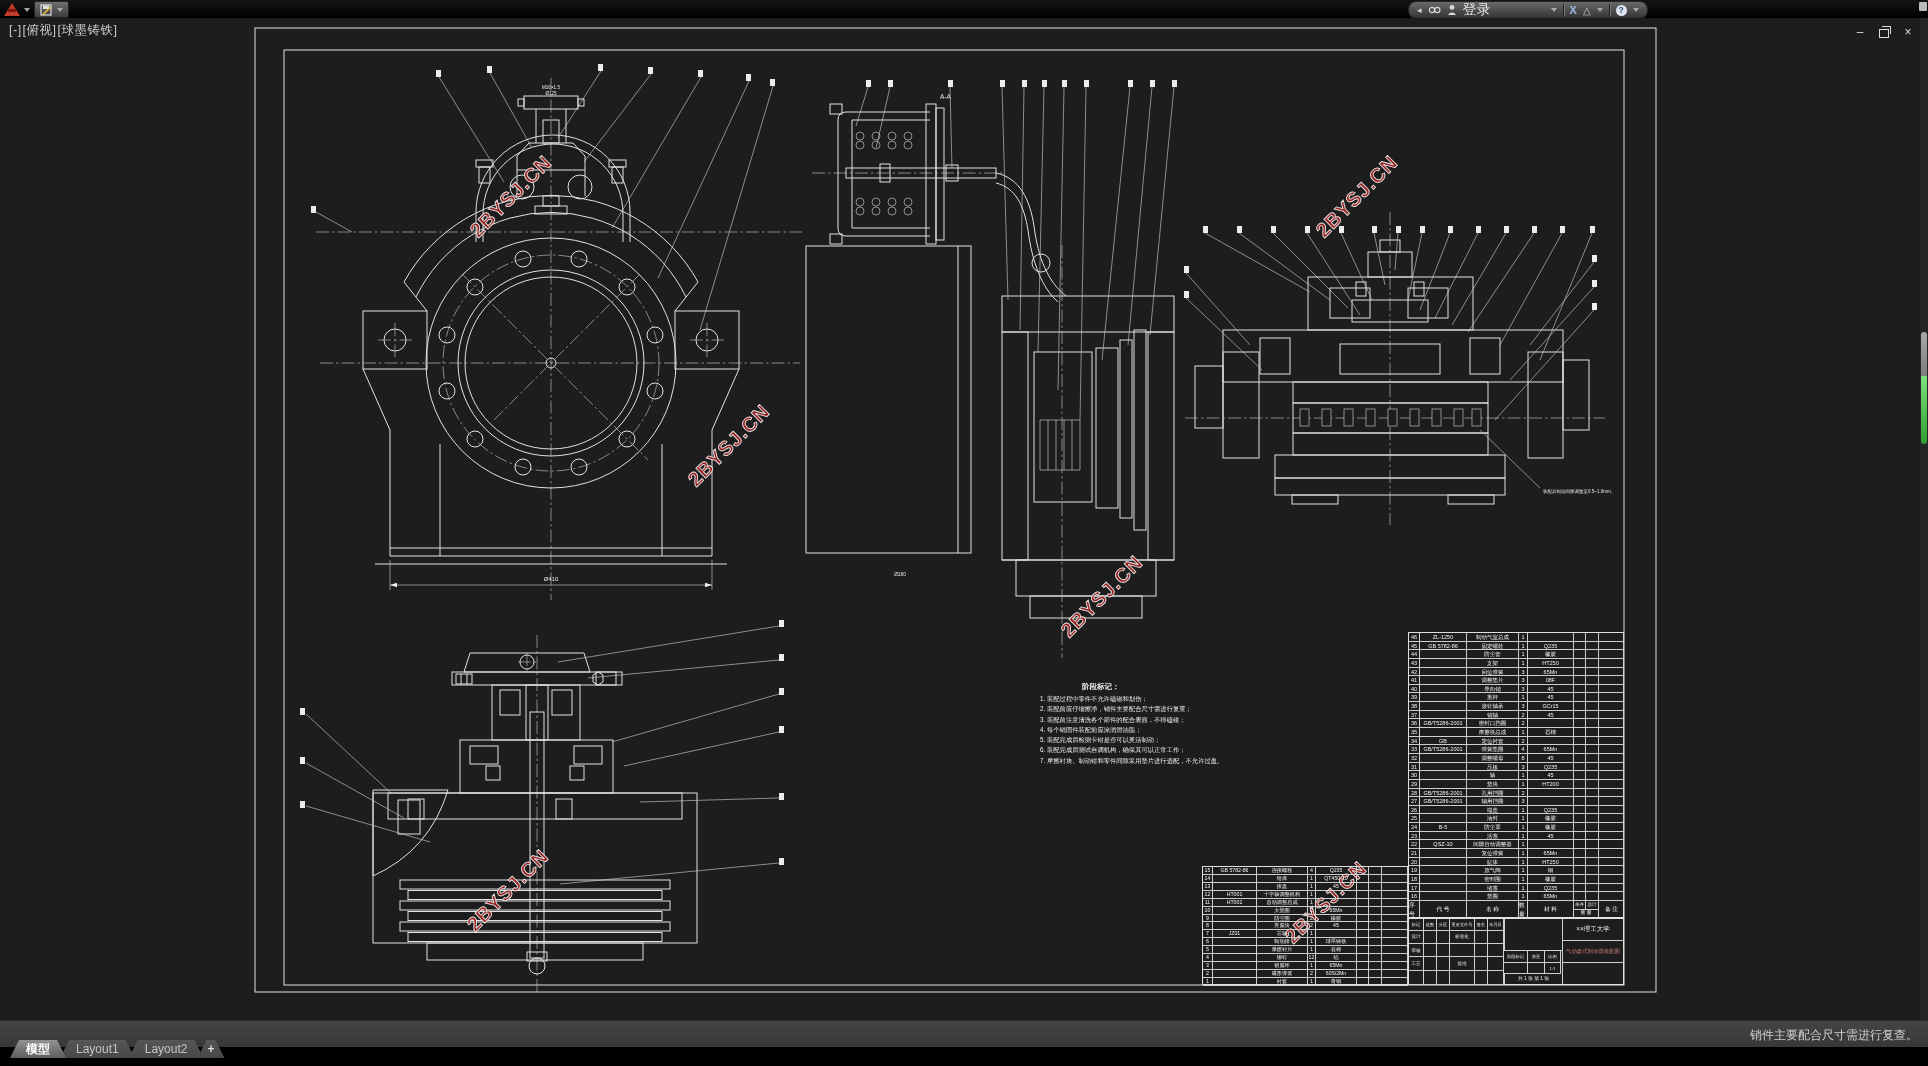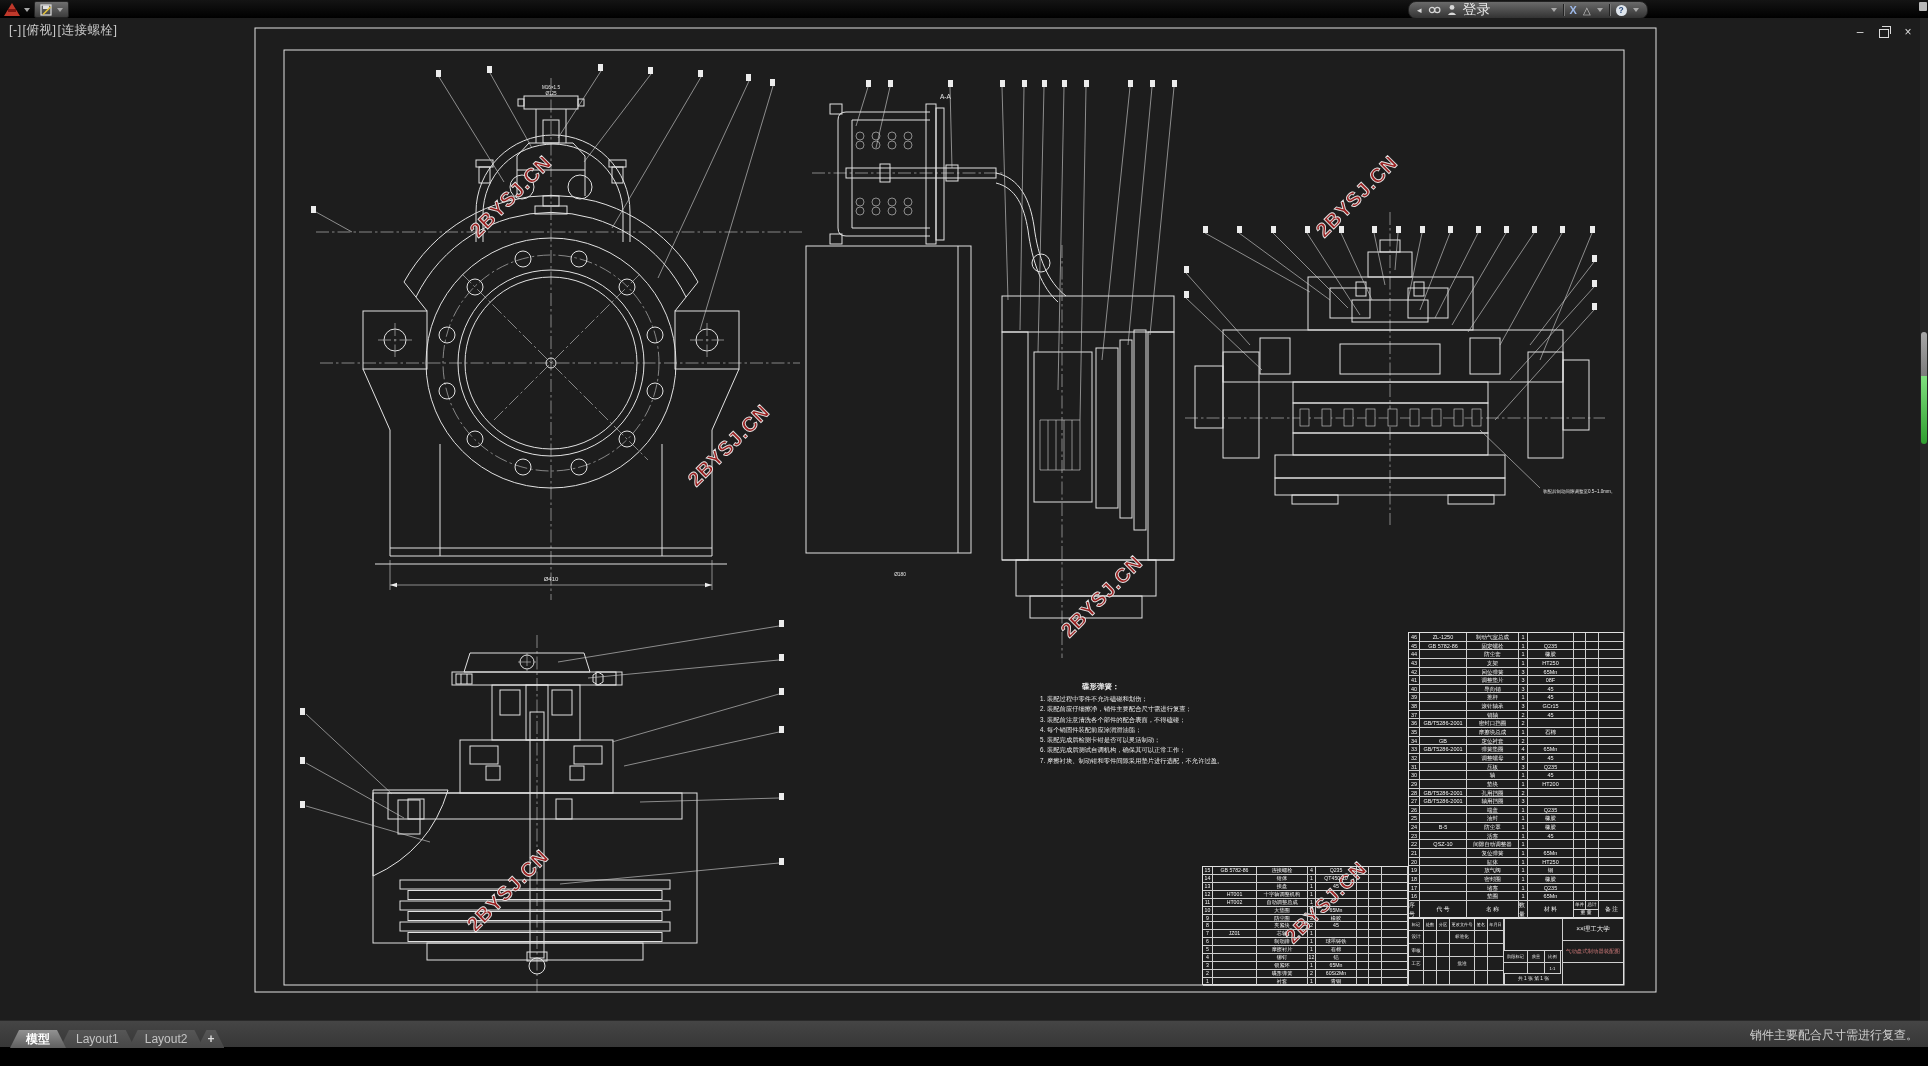--- a/index.html
+++ b/index.html
@@ -64,21 +64,21 @@
   #title-block .abs{position:absolute;box-sizing:border-box;}
   .tb-grid6{display:grid;grid-template-columns:15px 13px 13px 25px 13px 16px;}
   .tb-grid6 div{border-right:.6px solid #cfcfcf;border-bottom:.6px solid #cfcfcf;font-size:4.2px;line-height:11px;text-align:center;overflow:hidden;white-space:nowrap;color:#eee;}
   .tb-staff{display:grid;grid-template-columns:15px 13px 13px 25px 13px 16px;grid-auto-rows:13.7px;}
   .tb-staff div{border-right:.6px solid #cfcfcf;border-bottom:.6px solid #cfcfcf;font-size:4.6px;line-height:13.7px;text-align:center;color:#eee;}
   .stage-grid{display:grid;grid-template-columns:24px 17px 16px;grid-auto-rows:11.5px;}
   .stage-grid div{border-right:.6px solid #cfcfcf;border-bottom:.6px solid #cfcfcf;font-size:4.2px;line-height:11.5px;text-align:center;color:#eee;}
   
   #tabbar{position:absolute;left:0;top:1020px;width:1928px;height:27px;background:linear-gradient(#454545,#373737);
           border-top:1px solid #2a2a2a;display:flex;align-items:flex-start;box-sizing:border-box;}
-  .tab{height:18px;margin-top:9px;padding:0 16px;display:flex;align-items:center;font-size:12px;color:#c4c4c4;
+  .tab{height:18px;margin-top:19px;padding:0 16px;display:flex;align-items:center;font-size:12px;color:#c4c4c4;
        clip-path:polygon(9px 0,calc(100% - 9px) 0,100% 100%,0 100%);
        background:linear-gradient(#565656,#474747);margin-right:-6px;cursor:default;text-align:center;}
   .tab:first-child{margin-left:10px;}
   .tab.active{background:linear-gradient(#929292,#5f5f5f);color:#fff;font-weight:bold;z-index:2;}
   .tab.add{padding:0 10px;font-weight:bold;color:#ddd;}
   #status-hint{margin-left:auto;margin-right:10px;margin-top:6px;color:#cfcfcf;font-size:12px;}
   
   #sheet{position:absolute;left:0;top:0;pointer-events:none;}
   .ln{stroke:#e2e2e2;fill:none;stroke-width:1;}
   .lt{stroke:#c9c9c9;fill:none;stroke-width:.65;}
@@ -123,21 +123,21 @@
     <span class="tb-sep"></span>
     <span class="help-circle">?</span>
     <span class="caret"></span>
   </div>
   <div class="corner-nub"></div>
 </div>
 
 <div id="canvas"></div>
 
 <div id="vp-controls">
-  <span>[-]</span><span>[俯视]</span><span>[连接螺栓]</span>
+  <span>[-]</span><span>[俯视]</span><span>[球墨铸铁]</span>
 </div>
 
 <div id="win-controls">
   <span class="wbtn">–</span>
   <span class="wbtn">
       <span class="restore-glyph"></span>
     </span>
   <span class="wbtn">×</span>
 </div>
 
@@ -498,21 +498,21 @@
 </svg>
 
 <div class="wm" style="left:450px;top:185px">2BYSJ.CN</div>
 <div class="wm" style="left:668px;top:434px">2BYSJ.CN</div>
 <div class="wm" style="left:1296px;top:185px">2BYSJ.CN</div>
 <div class="wm" style="left:1041px;top:585px">2BYSJ.CN</div>
 <div class="wm" style="left:447px;top:879px">2BYSJ.CN</div>
 <div class="wm" style="left:1265px;top:891px">2BYSJ.CN</div>
 
 <div id="tech-notes">
-  <div class="tn-title">碟形弹簧：</div>
+  <div class="tn-title">阶段标记：</div>
   <div class="tn-line">1. 装配过程中零件不允许磕碰和划伤；</div>
   <div class="tn-line">2. 装配前应仔细擦净，销件主要配合尺寸需进行复查；</div>
   <div class="tn-line">3. 装配前注意清洗各个部件的配合表面，不得磕碰；</div>
   <div class="tn-line">4. 每个销固件装配前应涂润滑油脂；</div>
   <div class="tn-line">5. 装配完成后检测卡钳是否可以灵活制动；</div>
   <div class="tn-line">6. 装配完成后测试自调机构，确保其可以正常工作；</div>
   <div class="tn-line">7. 摩擦衬块、制动钳和零件间隙采用垫片进行选配，不允许过盈。</div>
 </div>
 
 <div id="bom-right" class="bom">

